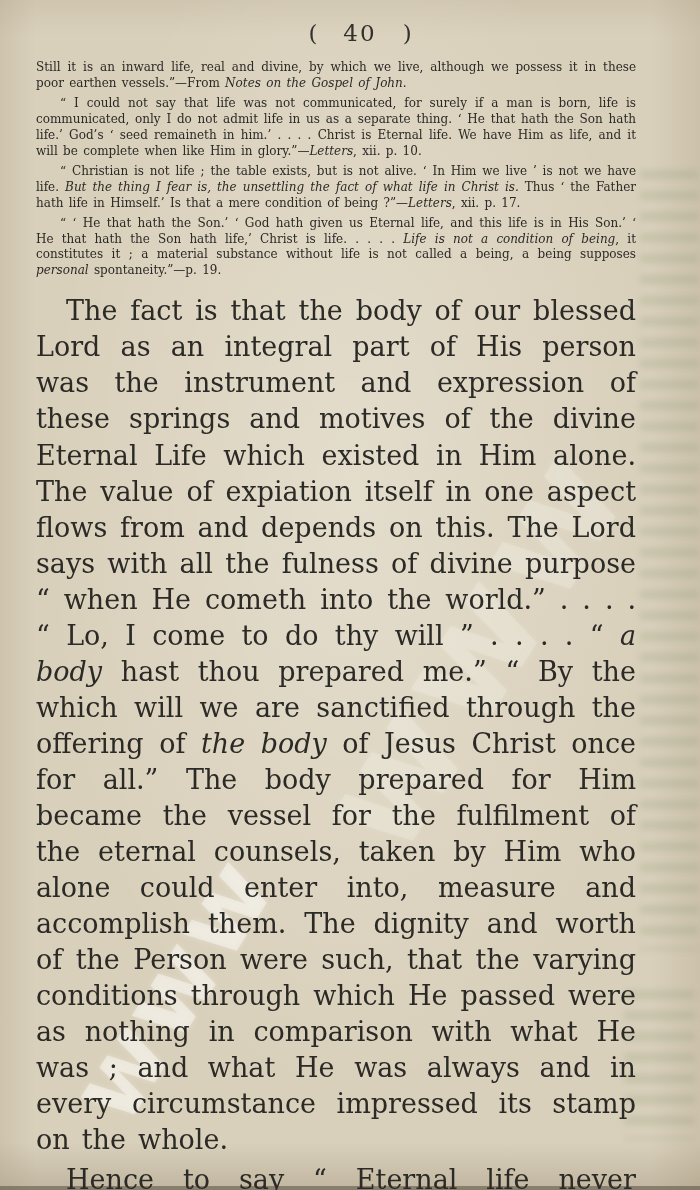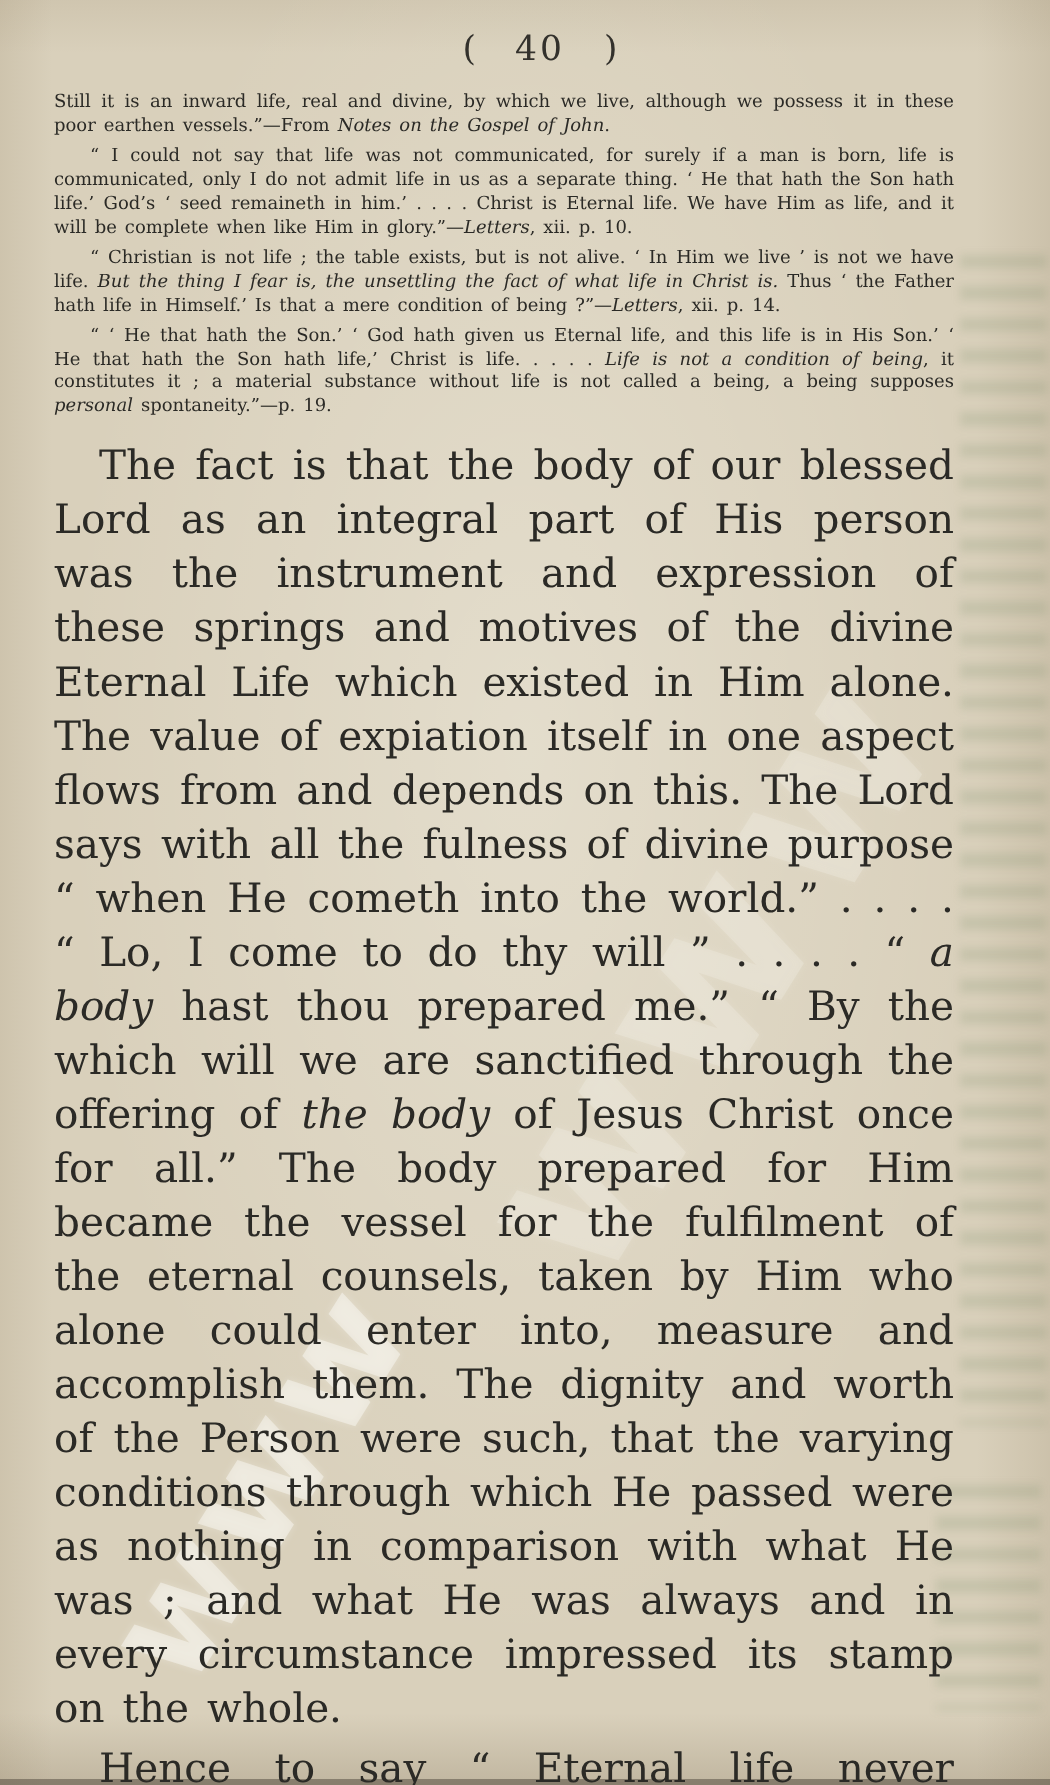--- a/index.html
+++ b/index.html
@@ -89,20 +89,20 @@
   <div class="watermark wm-low">www</div>
   <div class="watermark wm-mid">www</div>
 
   <div class="header">
     <span>(</span><span class="num">40</span><span>)</span>
   </div>
 
   <div class="content">
       <p class="quote noindent"><span>Still it is an inward life, real and divine, by which we live, although we possess it in these poor earthen vessels.”—From </span><span class="it">Notes on the Gospel of John</span><span>.</span></p>
       <p class="quote"><span>“ I could not say that life was not communicated, for surely if a man is born, life is communicated, only I do not admit life in us as a separate thing.  ‘ He that hath the Son hath life.’  God’s ‘ seed remaineth in him.’ . . . . Christ is Eternal life. We have Him as life, and it will be complete when like Him in glory.”—</span><span class="it">Letters</span><span>, xii. p. 10.</span></p>
-      <p class="quote"><span>“ Christian is not life ; the table exists, but is not alive.  ‘ In Him we live ’ is not we have life.  </span><span class="it">But the thing I fear is, the unsettling the fact of what life in Christ is.</span><span>  Thus ‘ the Father hath life in Himself.’  Is that a mere condition of being ?”—</span><span class="it">Letters</span><span>, xii. p. 14.</span></p>
+      <p class="quote"><span>“ Christian is not life ; the table exists, but is not alive.  ‘ In Him we live ’ is not we have life.  </span><span class="it">But the thing I fear is, the unsettling the fact of what life in Christ is.</span><span>  Thus ‘ the Father hath life in Himself.’  Is that a mere condition of being ?”—</span><span class="it">Letters</span><span>, xii. p. 17.</span></p>
       <p class="quote"><span>“ ‘ He that hath the Son.’  ‘ God hath given us Eternal life, and this life is in His Son.’  ‘ He that hath the Son hath life,’ Christ is life. . . . . </span><span class="it">Life is not a condition of being</span><span>, it constitutes it ; a material substance without life is not called a being, a being supposes </span><span class="it">personal</span><span> spontaneity.”—p. 19.</span></p>
       <p class="main first"><span>The fact is that the body of our blessed Lord as an integral part of His person was the instrument and expression of these springs and motives of the divine Eternal Life which existed in Him alone.  The value of expiation itself in one aspect flows from and depends on this.  The Lord says with all the fulness of divine purpose “ when He cometh into the world.” . . . . “ Lo, I come to do thy will ” . . . . “ </span><span class="it">a body</span><span> hast thou prepared me.”  “ By the which will we are sanctified through the offering of </span><span class="it">the body</span><span> of Jesus Christ once for all.”  The body prepared for Him became the vessel for the fulfilment of the eternal counsels, taken by Him who alone could enter into, measure and accomplish them.  The dignity and worth of the Person were such, that the varying conditions through which He passed were as nothing in comparison with what He was ; and what He was always and in every circumstance impressed its stamp on the whole.</span></p>
       <p class="main"><span>Hence to say “ Eternal life never wept,” is to partition His Person—revolting to a Christian heart, and destructive of all that affection and adoration, which the tender, loving manifestation of divine sympathy, in its human form, awakens. As another moved by reading the account of the Lord’s weeping over Jerusalem has well expressed it :</span></p>
     </div>
 
   <div class="scan-edge"></div>
 </div>
 
 </body></html>

